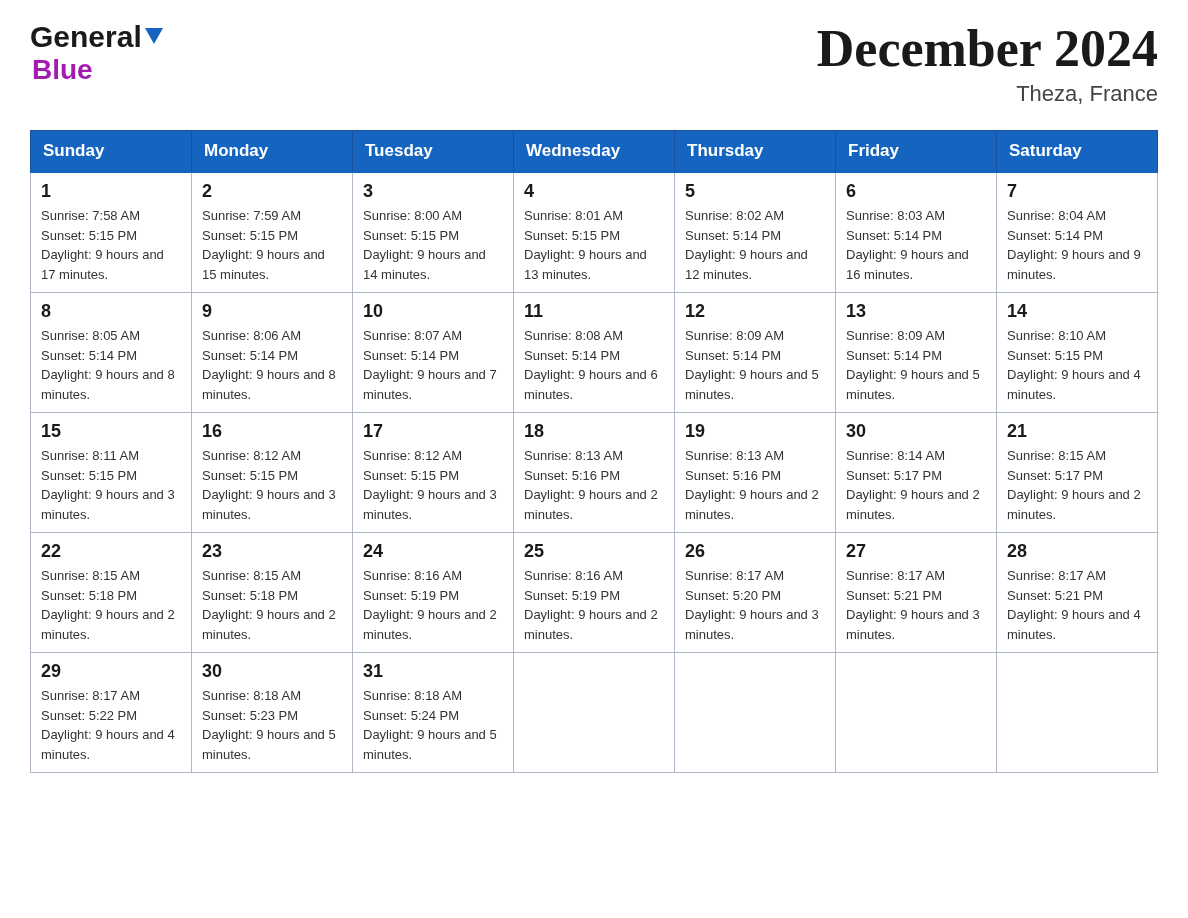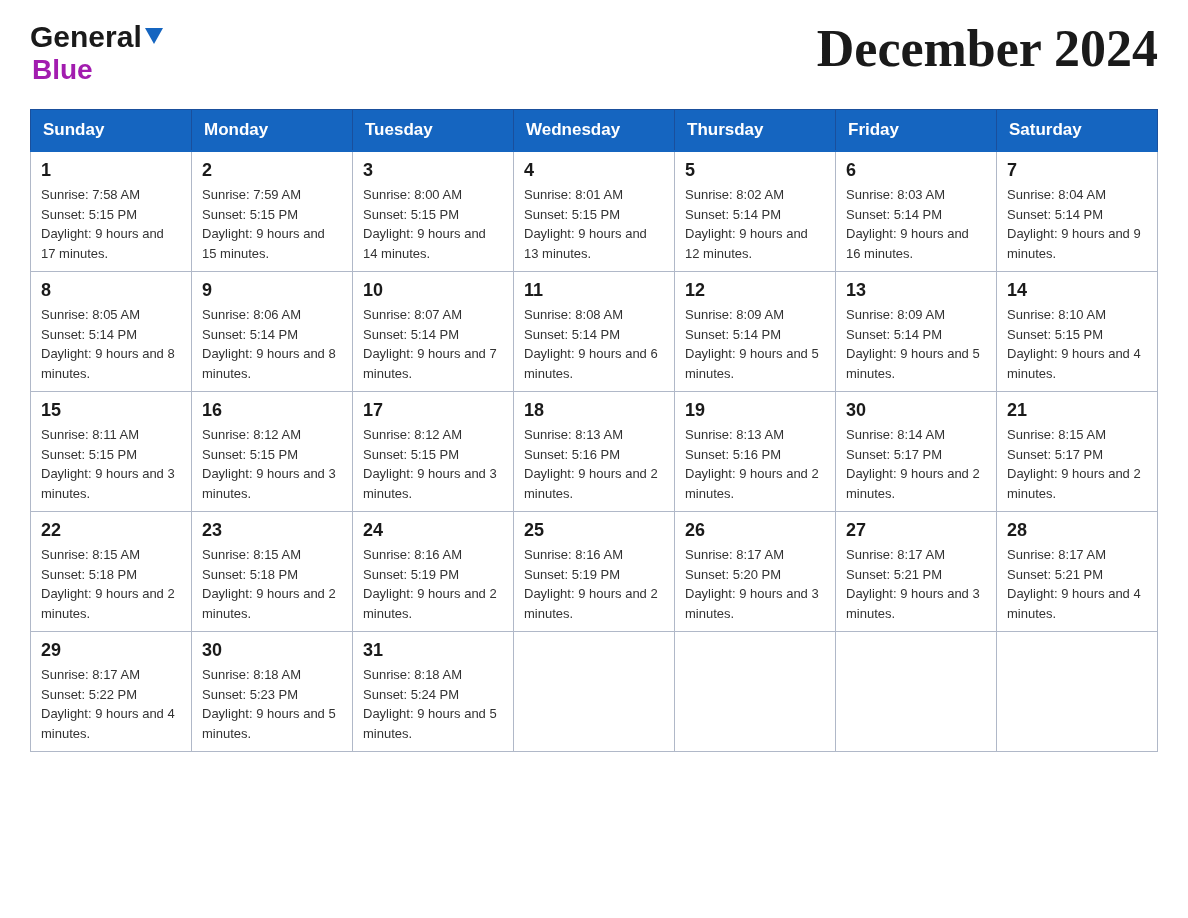--- a/index.html
+++ b/index.html
@@ -102,20 +102,21 @@
 <div class="header">
   <div class="logo">
     <div class="logo-line1">
       <span style="color:#1a1a1a; font-size:30px; font-weight:bold;">General</span>
       <span style="display:inline-block; width:0; height:0; border-left:9px solid transparent; border-right:9px solid transparent; border-top:16px solid #1565c0; margin-left:3px; margin-bottom:2px; vertical-align:middle;"></span>
     </div>
     <div class="logo-line2">Blue</div>
   </div>
   <div class="title-section">
     <div class="month-title">December 2024</div>
+    <div class="location">Theza, France</div>
   </div>
 </div>
 
 <table class="calendar">
   <thead>
     <tr>
     <th>Sunday</th>
         <th>Monday</th>
         <th>Tuesday</th>
         <th>Wednesday</th>

